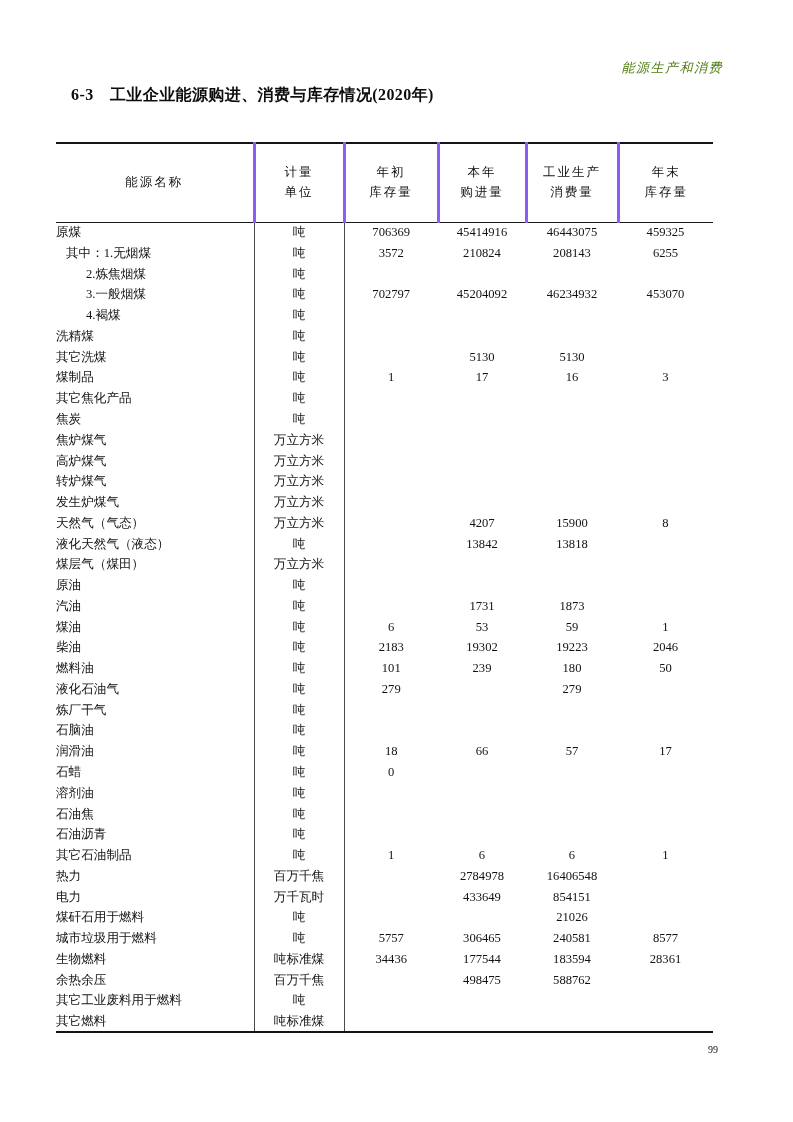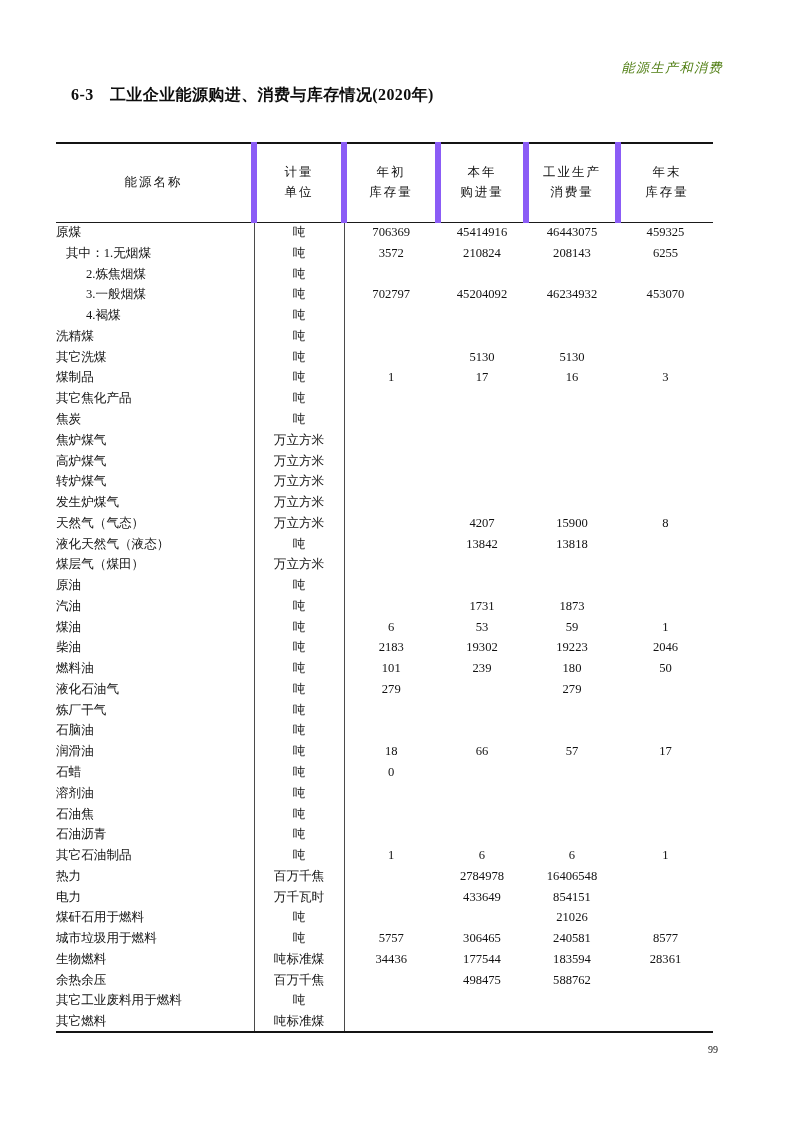--- a/index.html
+++ b/index.html
@@ -48,21 +48,21 @@
     font-size: 12.5px;
     letter-spacing: 2px;
     white-space: pre-line;
     text-align: center;
     vertical-align: middle;
     height: 79px;
     line-height: 1.55;
     border-bottom: 1.5px solid #1a1a1a;
     color: #111;
   }
-  table.energy th + th { border-left: 6px solid #8b5cf6; }
+  table.energy th + th { border-left: 3px solid #8b5cf6; }
   table.energy td {
     height: 20.77px;
     padding: 0;
     font-size: 12.6px;
     line-height: 1;
     vertical-align: middle;
     color: #121212;
     overflow: hidden;
     white-space: nowrap;
   }

